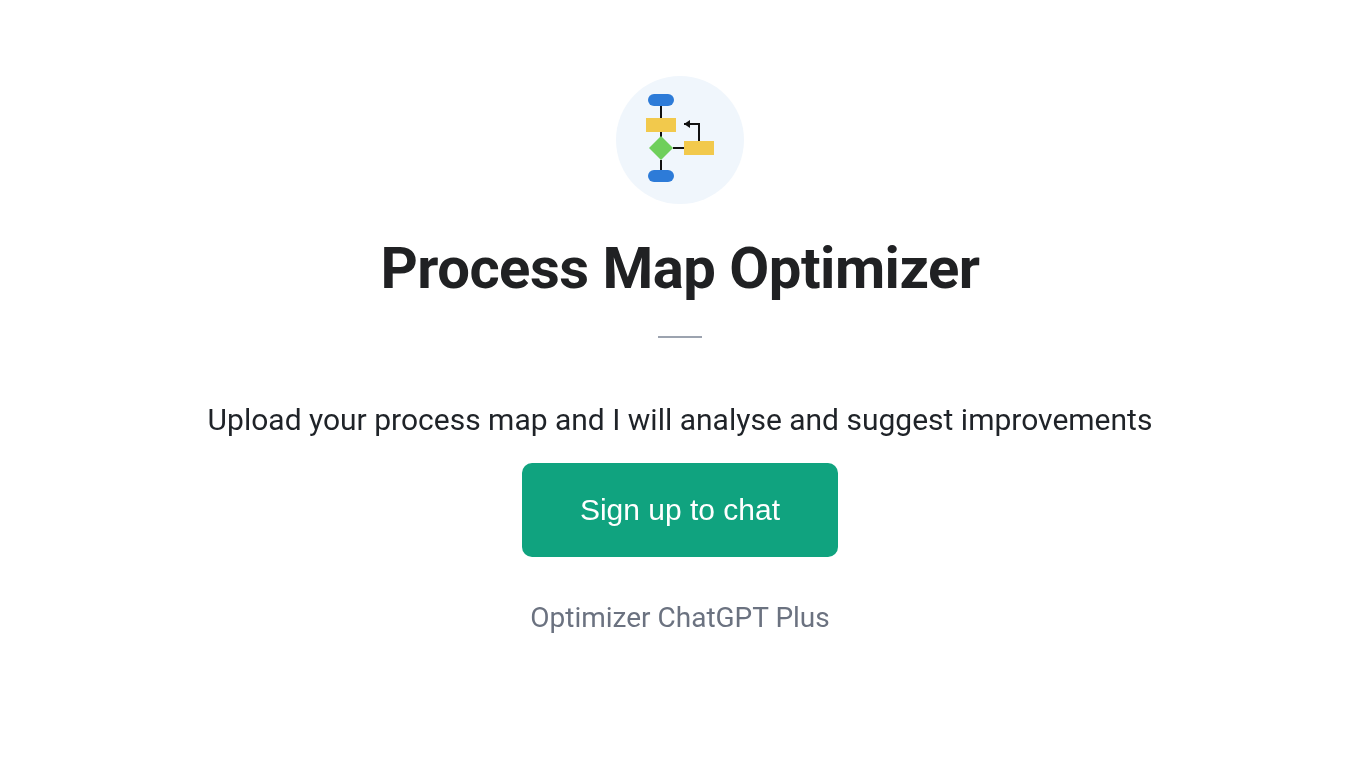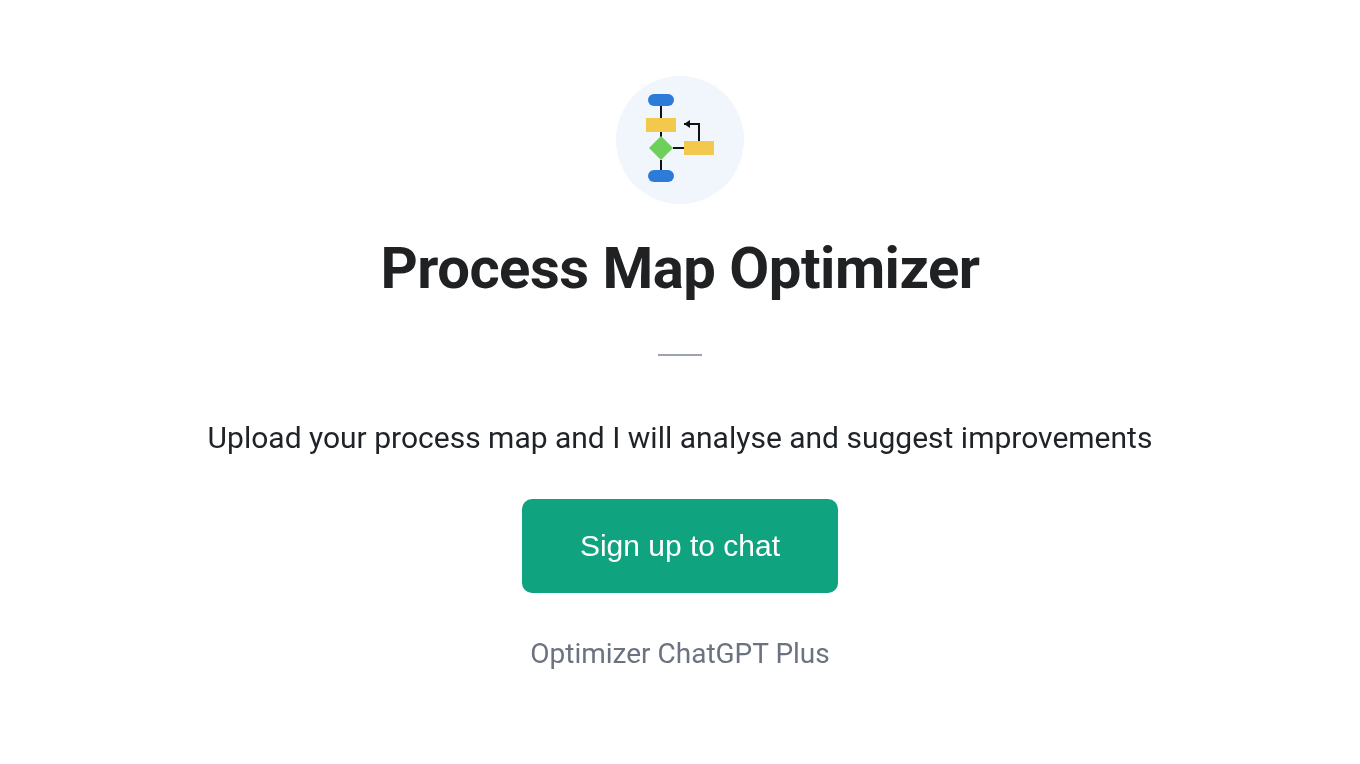--- a/index.html
+++ b/index.html
@@ -24,33 +24,33 @@
       background: #f0f6fc;
       display: flex;
       align-items: center;
       justify-content: center;
       margin-bottom: 30px;
     }
     .title {
       font-size: 58px;
       font-weight: 700;
       color: #202123;
-      margin-bottom: 52px;
+      margin-bottom: 34px;
       letter-spacing: -0.5px;
     }
     .divider {
       width: 44px;
       height: 2px;
       background: #9ca3af;
       margin-bottom: 64px;
     }
     .description {
       font-size: 30px;
       color: #1f2328;
-      margin-bottom: 44px;
+      margin-bottom: 26px;
       text-align: center;
     }
     .signup-button {
       background: #10a37f;
       color: #ffffff;
       font-size: 30px;
       font-weight: 400;
       border: none;
       border-radius: 10px;
       padding: 30px 58px;

